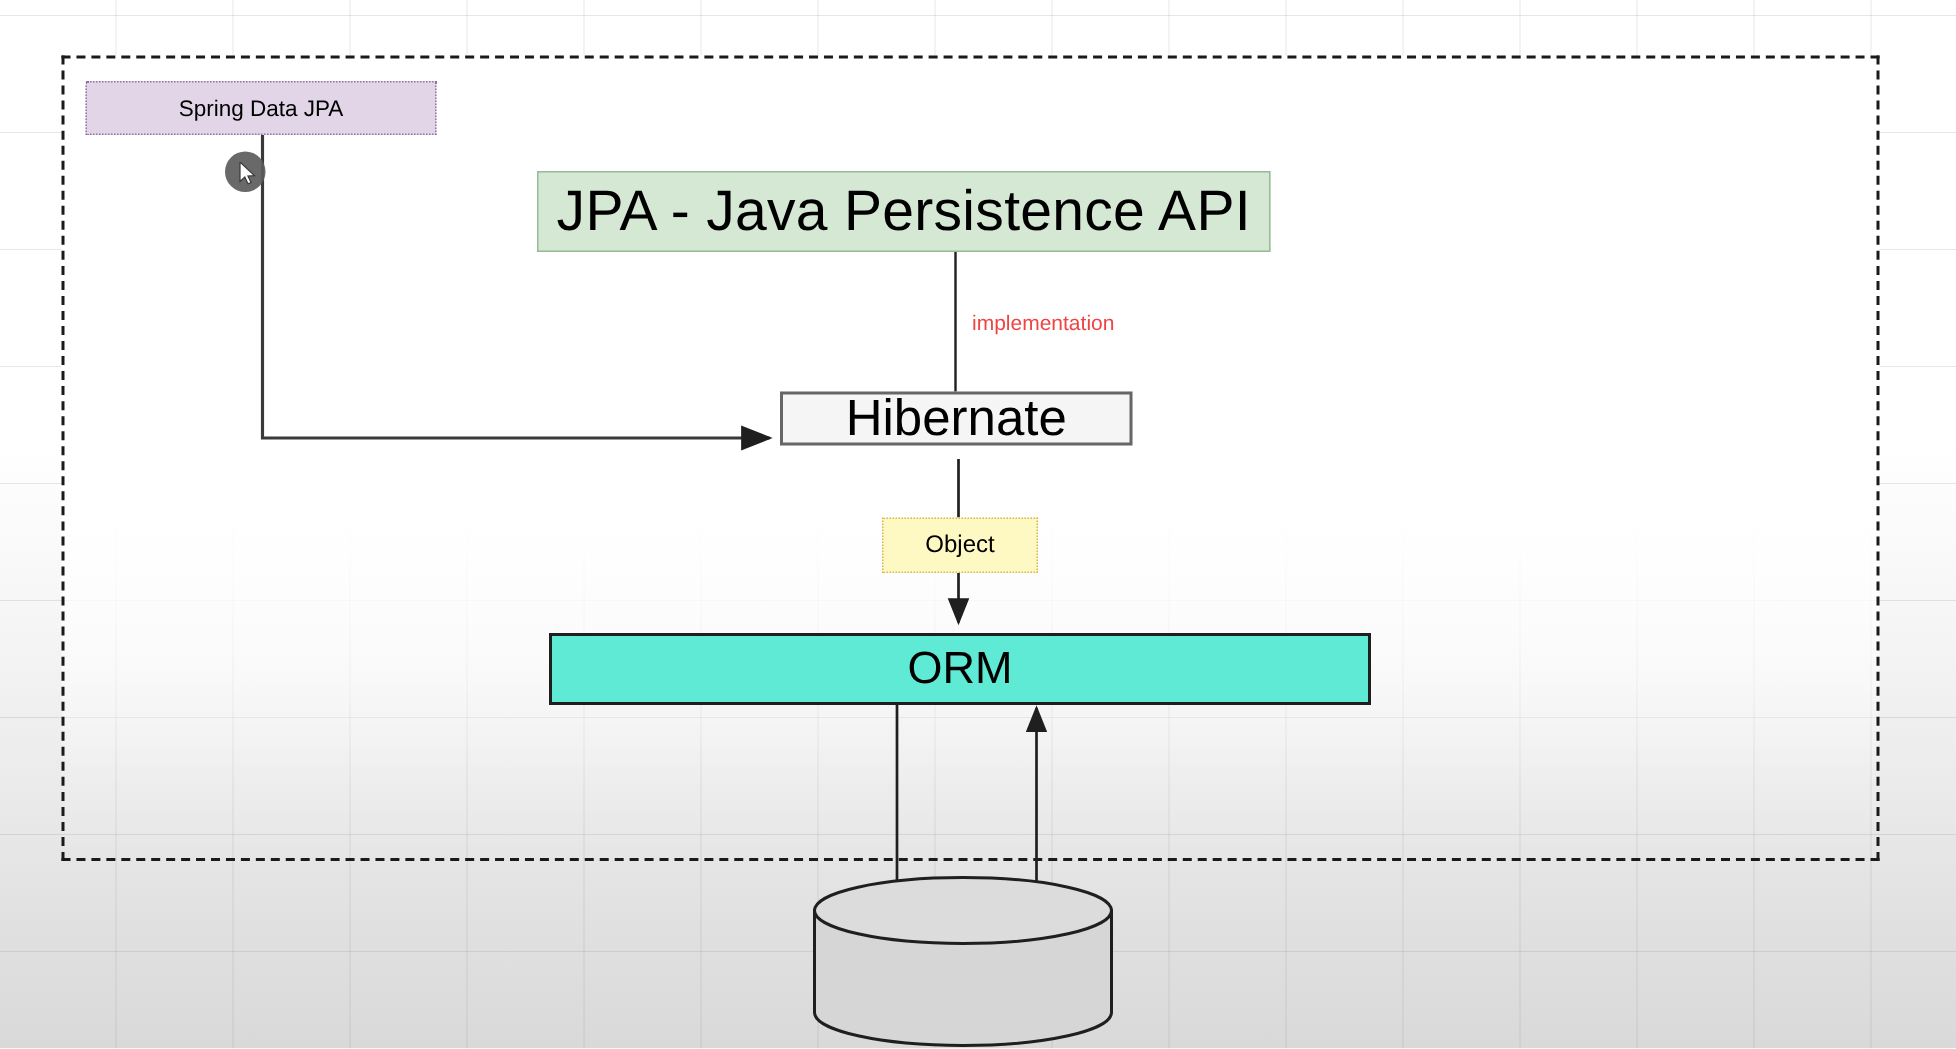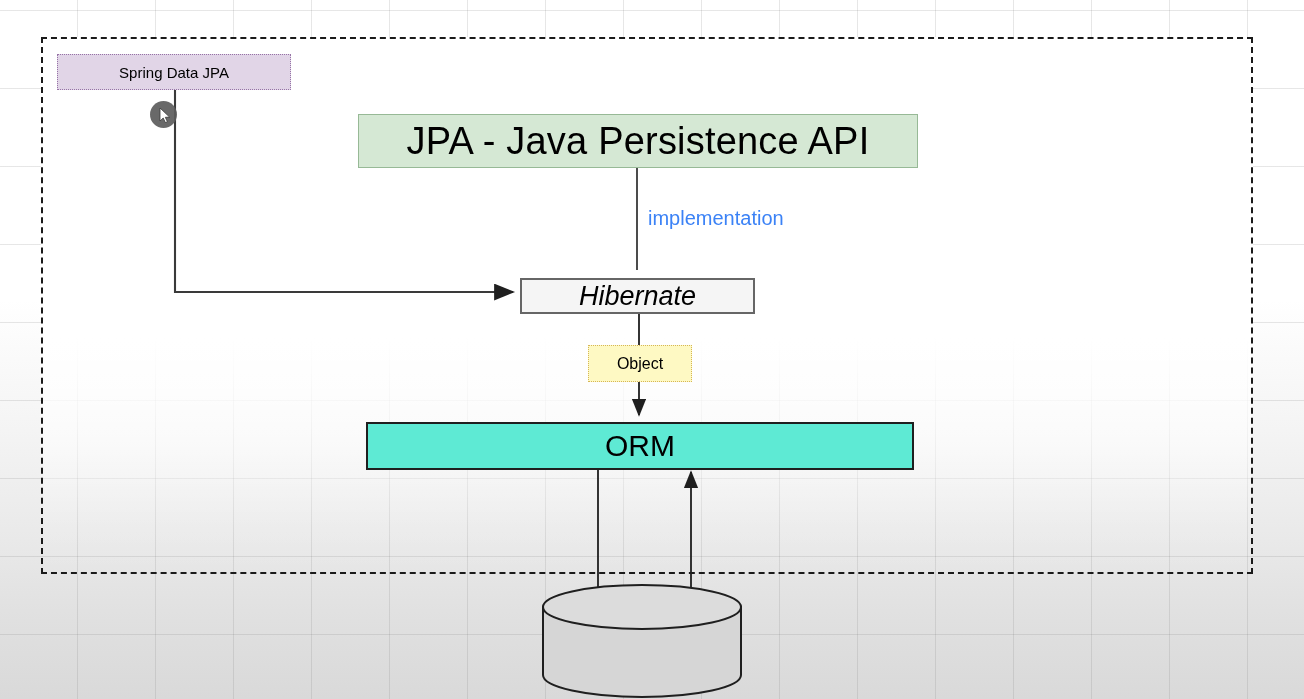--- a/index.html
+++ b/index.html
@@ -82,37 +82,36 @@
     width: 234px;
     height: 36px;
     background: #e1d5e7;
     border: 1px dotted #9673a6;
     font-size: 15px;
   }
   
   #node-jpa {
     left: 358px;
     top: 114px;
-    width: 560px;
+    width: 489px;
     height: 54px;
     background: #d5e8d4;
     border: 1px solid #97b996;
     font-size: 38px;
     letter-spacing: 0.2px;
   }
   
   #node-hibernate {
     left: 520px;
-    top: 278px;
+    top: 261px;
     width: 235px;
     height: 36px;
     background: #f5f5f5;
     border: 2px solid #666666;
-    font-size: 27px;
-    font-style: italic;
+    font-size: 34px;
   }
   
   #node-object {
     left: 588px;
     top: 345px;
     width: 104px;
     height: 37px;
     background: #fef9c3;
     border: 1px dotted #d6b656;
     font-size: 16px;
@@ -133,22 +132,22 @@
     left: 0; top: 0;
     width: 1304px;
     height: 699px;
     pointer-events: none;
   }
   
   #label-implementation {
     position: absolute;
     left: 648px;
     top: 207px;
-    font-size: 20px;
-    color: #3b82f6;
+    font-size: 14px;
+    color: #ef4444;
     white-space: nowrap;
   }
   
   #cursor-highlight {
     position: absolute;
     left: 150px;
     top: 101px;
     width: 27px;
     height: 27px;
     border-radius: 50%;

